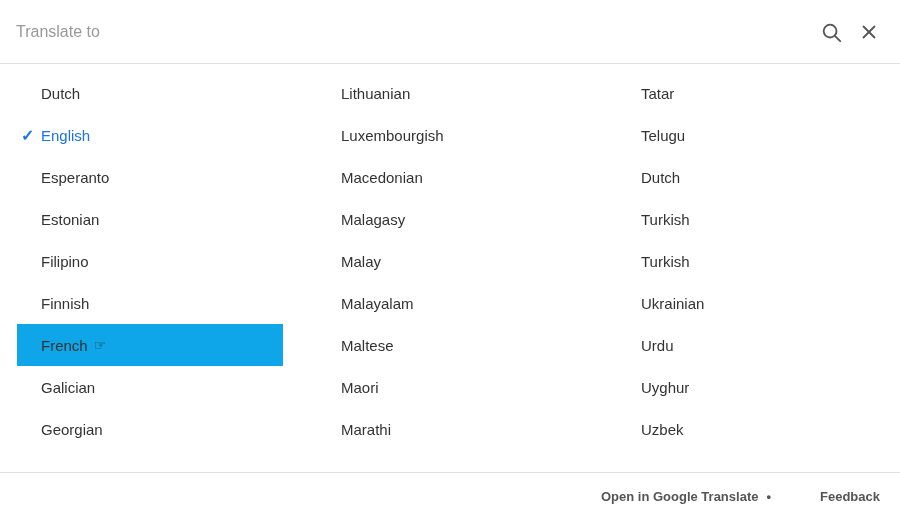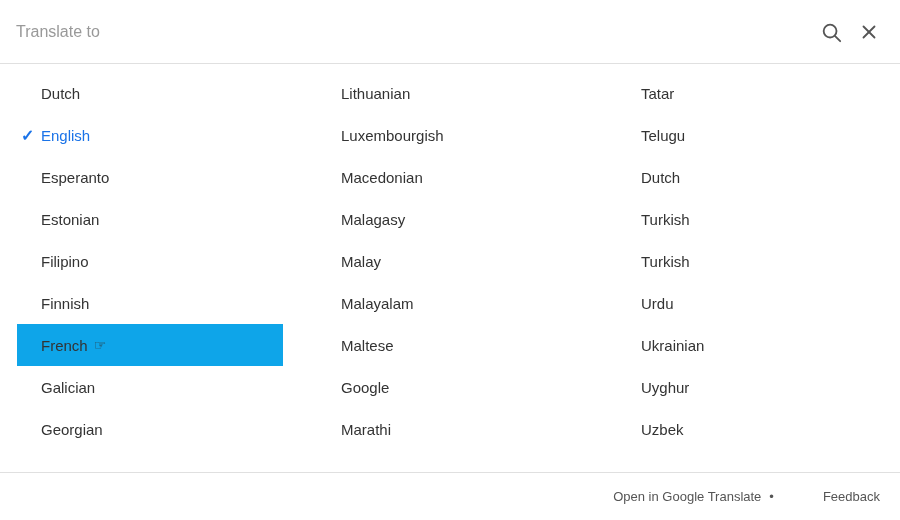--- a/index.html
+++ b/index.html
@@ -122,20 +122,21 @@
     
     .footer {
       border-top: 1px solid #e0e0e0;
       display: flex;
       align-items: center;
       justify-content: flex-end;
       padding: 1px 20px;
       height: 48px;
       flex-shrink: 0;
       gap: 8px;
+      font-weight: bold;
     }
     .footer-link {
       font-size: 13px;
       color: #555;
       cursor: pointer;
       text-decoration: none;
     }
     .footer-dot {
       color: #555;
       font-size: 13px;
@@ -217,21 +218,21 @@
         <div class="lang-item">
           <span>Malay</span>
         </div>
         <div class="lang-item">
           <span>Malayalam</span>
         </div>
         <div class="lang-item">
           <span>Maltese</span>
         </div>
         <div class="lang-item">
-          <span>Google</span>
+          <span>Maori</span>
         </div>
         <div class="lang-item">
           <span>Marathi</span>
         </div>
       </div>
 
     <div class="column" id="col3">
         <div class="lang-item">
           <span>Tatar</span>
         </div>
@@ -241,24 +242,24 @@
         <div class="lang-item">
           <span>Dutch</span>
         </div>
         <div class="lang-item">
           <span>Turkish</span>
         </div>
         <div class="lang-item">
           <span>Turkish</span>
         </div>
         <div class="lang-item">
+          <span>Ukrainian</span>
+        </div>
+        <div class="lang-item">
           <span>Urdu</span>
-        </div>
-        <div class="lang-item">
-          <span>Ukrainian</span>
         </div>
         <div class="lang-item">
           <span>Uyghur</span>
         </div>
         <div class="lang-item">
           <span>Uzbek</span>
         </div>
       </div>
   </div>
 </div>

